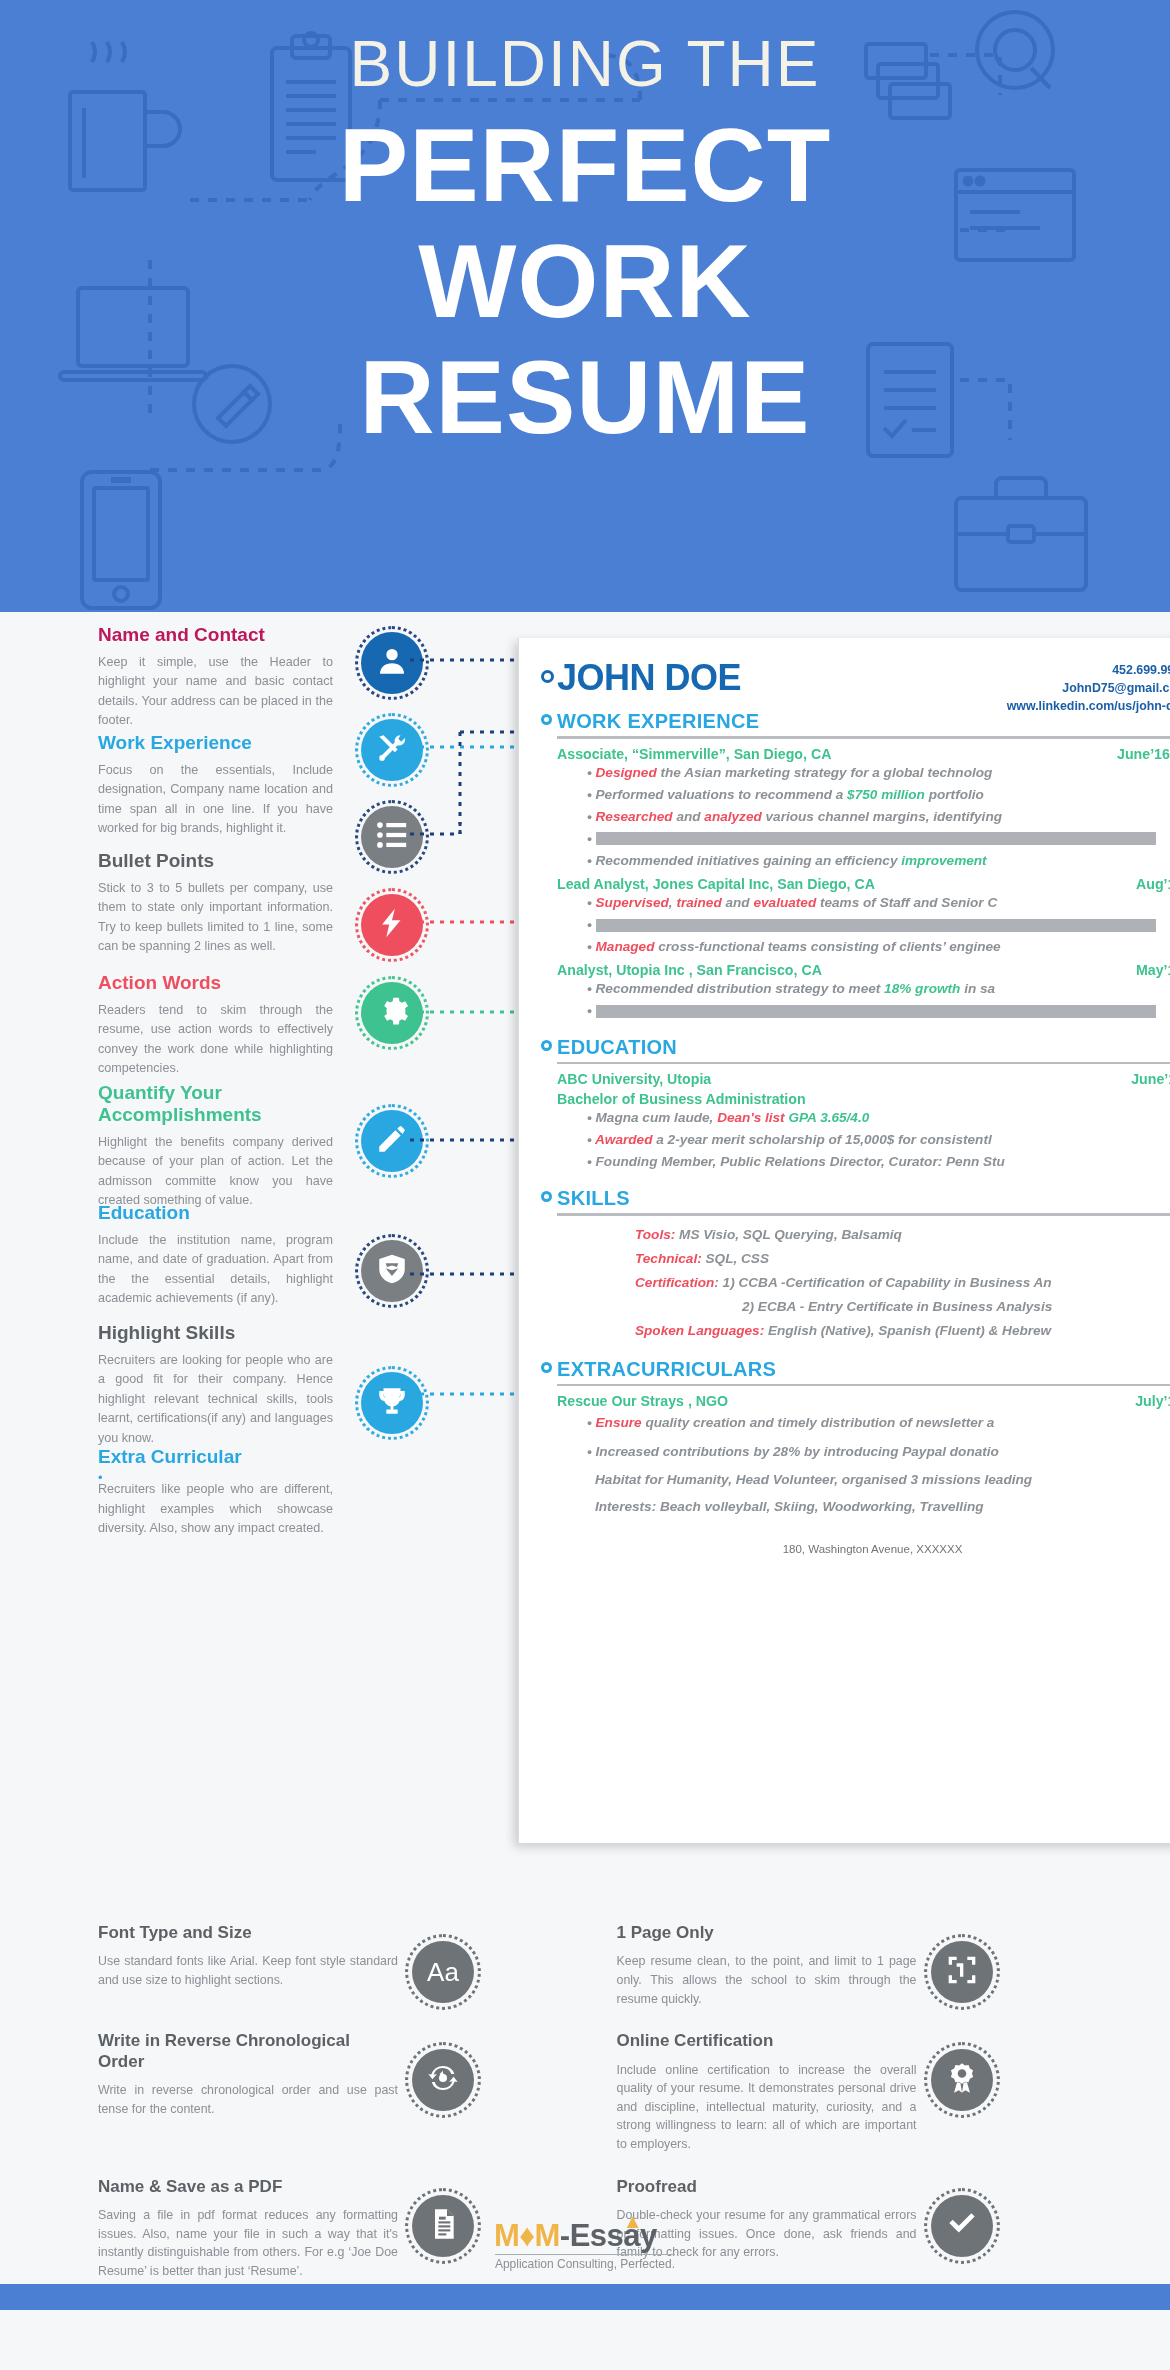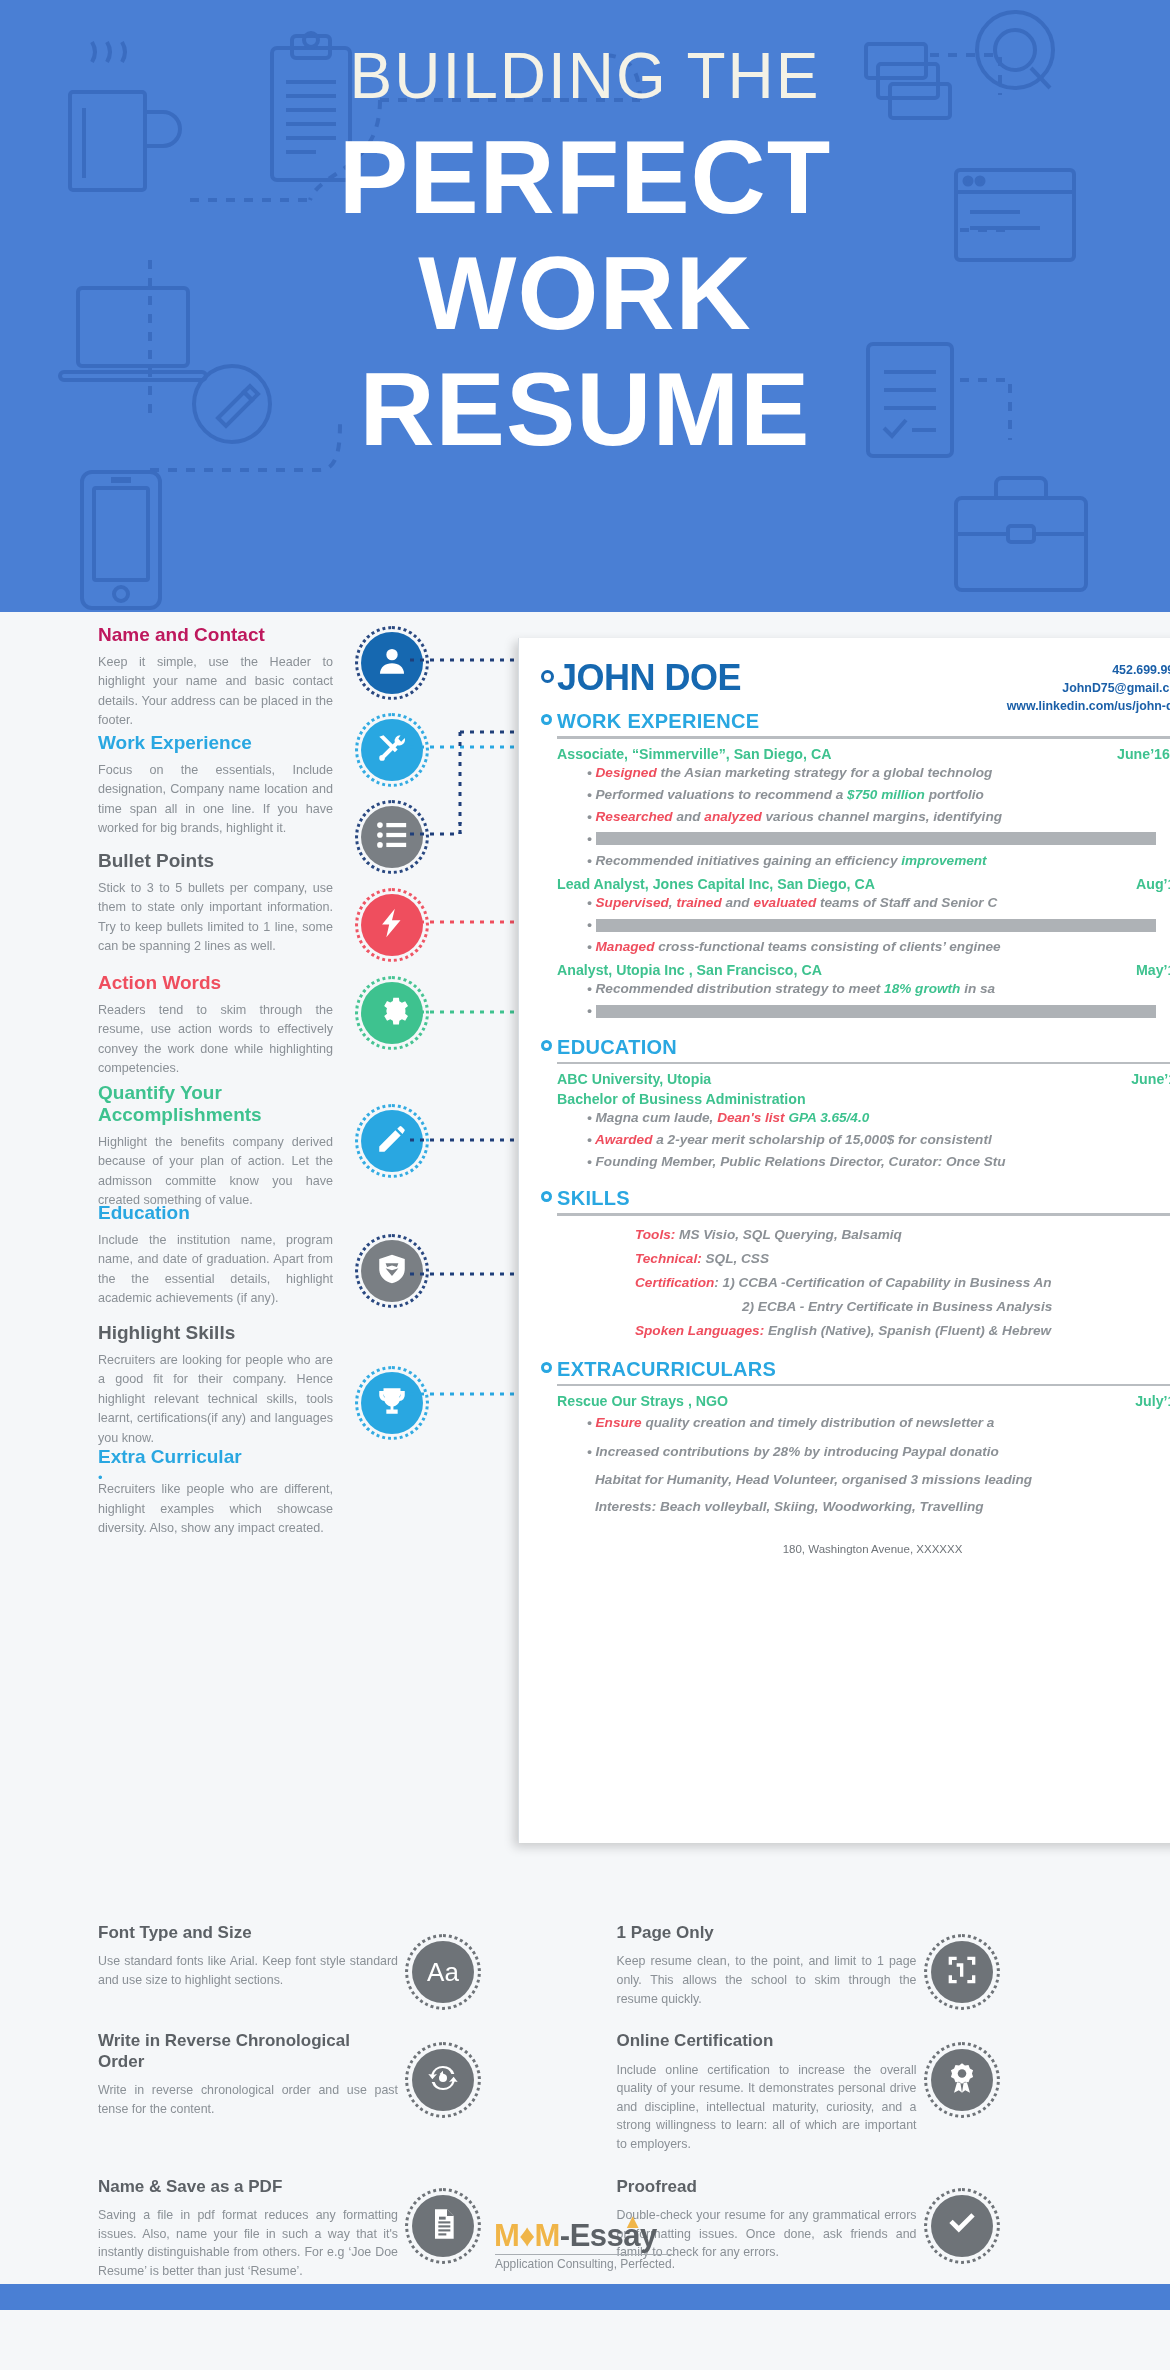--- a/index.html
+++ b/index.html
@@ -11,21 +11,21 @@
     position:relative; overflow:hidden;
   }
 
   
   .header {
     position:relative; width:1170px; height:612px;
     background:#4a7fd4; overflow:hidden;
   }
   .hdr-deco { position:absolute; stroke:#3a6cc0; fill:none; stroke-width:3; }
   .hdr-title-wrap {
-    position:absolute; left:0; right:0; top:40px;
+    position:absolute; left:0; right:0; top:28px;
     text-align:center; z-index:4;
   }
   .hdr-building {
     font-size:64px; letter-spacing:2px; color:#f4f2e6;
     font-weight:400; line-height:1.15;
     font-family:"Liberation Sans", sans-serif;
   }
   .hdr-big {
     font-size:104px; font-weight:bold; color:#ffffff;
     line-height:1.02; letter-spacing:1px; margin-top:10px;
@@ -386,21 +386,21 @@
       <div class="r-job">
         <span>ABC University, Utopia</span>
         <span>June’11-</span>
       </div>
       <div class="r-job">
         <span>Bachelor of Business Administration</span>
       </div>
       <div id="eduBullets">
           <div class="r-bul"><span>•</span> <span>Magna cum laude, </span><span class="red">Dean's list</span><span>          </span><span class="grn">GPA 3.65/4.0</span></div>
           <div class="r-bul"><span>•</span> <span class="red">Awarded</span><span> a 2-year merit scholarship of 15,000$ for consistentl</span></div>
-          <div class="r-bul"><span>•</span> <span>Founding Member, Public Relations Director, Curator: Once Stu</span></div>
+          <div class="r-bul"><span>•</span> <span>Founding Member, Public Relations Director, Curator: Penn Stu</span></div>
         </div>
 
       <div class="r-sec">SKILLS</div>
       <div class="r-rule"></div>
       <div id="skillsWrap">
           <div class="r-skill"><span class="red">Tools:</span><span> MS Visio, SQL Querying, Balsamiq</span></div>
           <div class="r-skill"><span class="red">Technical:</span><span> SQL, CSS</span></div>
           <div class="r-skill"><span class="red">Certification</span><span>: 1) CCBA -Certification of Capability in Business An</span></div>
           <div class="r-skill" style="margin-left: 185px;"><span class="red"></span><span>2) ECBA - Entry Certificate in Business Analysis</span></div>
           <div class="r-skill"><span class="red">Spoken Languages:</span><span> English (Native), Spanish (Fluent) &amp; Hebrew</span></div>

